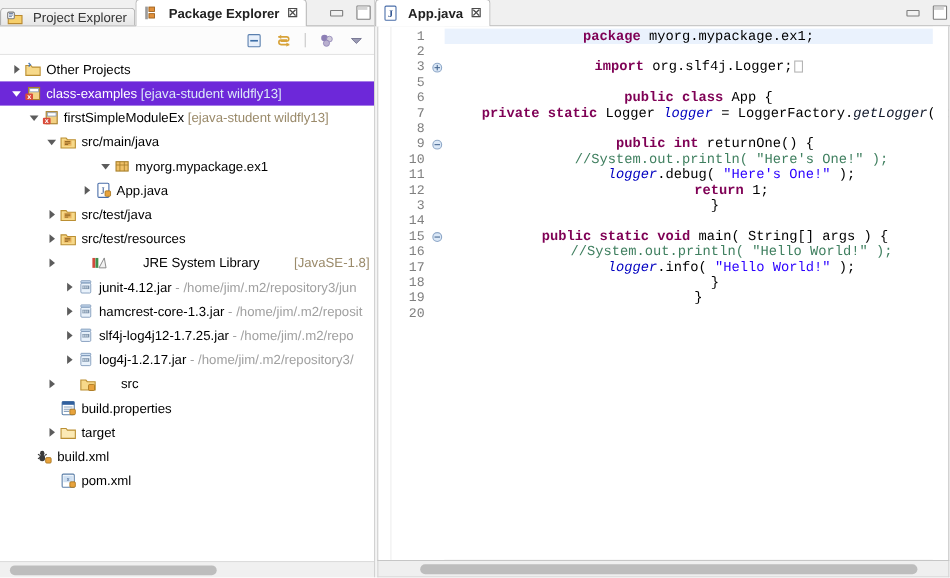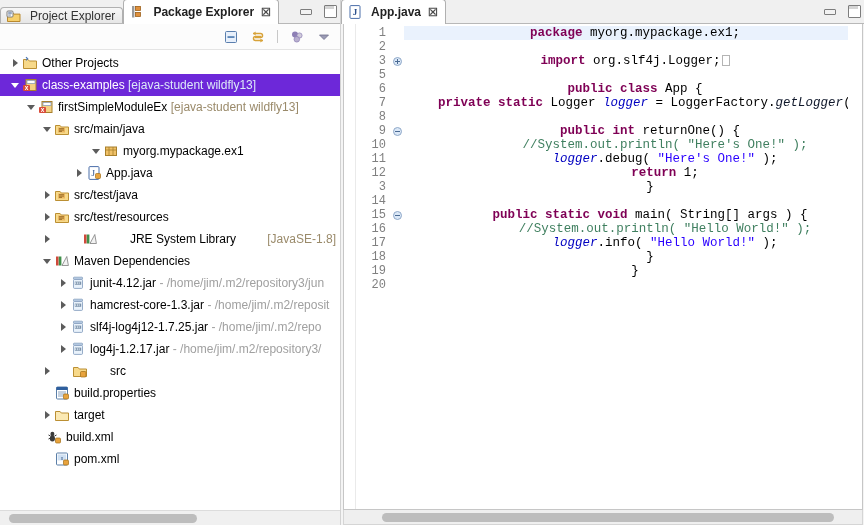--- a/index.html
+++ b/index.html
@@ -412,33 +412,20 @@
           <span class="ico">
             <svg width="16" height="16" viewBox="0 0 16 16">
               <rect x="2" y="3.5" width="2.6" height="9" fill="#cf4a3c"></rect>
               <rect x="4.8" y="3.5" width="2.6" height="9" fill="#3f8f4a"></rect>
               <path d="M8 12.5l4.8-9 1.6 9z" fill="#f2f2f2" stroke="#7d7d7d" stroke-width="0.8"></path>
             </svg>
           </span>
           <span class="lbl">JRE System Library</span>
           <span class="sub">&nbsp;[JavaSE-1.8]</span>
         </div>
-        <div class="row" style="padding-left: 40px;">
-          <span class="arrow expanded">
-            <i></i>
-          </span>
-          <span class="ico">
-            <svg width="16" height="16" viewBox="0 0 16 16">
-              <rect x="2" y="3.5" width="2.6" height="9" fill="#cf4a3c"></rect>
-              <rect x="4.8" y="3.5" width="2.6" height="9" fill="#3f8f4a"></rect>
-              <path d="M8 12.5l4.8-9 1.6 9z" fill="#f2f2f2" stroke="#7d7d7d" stroke-width="0.8"></path>
-            </svg>
-          </span>
-          <span class="lbl">Maven Dependencies</span>
-        </div>
         <div class="row" style="padding-left: 56px;">
           <span class="arrow collapsed">
             <i></i>
           </span>
           <span class="ico">
             <svg width="16" height="16" viewBox="0 0 16 16">
               <rect x="3.5" y="2.2" width="9" height="2" rx="0.6" fill="#cfe0f2" stroke="#6d8bb0" stroke-width="0.7"></rect>
               <rect x="3.5" y="4.4" width="9" height="9" rx="1" fill="#e9f2fb" stroke="#6d8bb0" stroke-width="0.7"></rect>
               <rect x="4.8" y="6.6" width="6.4" height="3.2" fill="#7d93ab"></rect>
               <path d="M5.6 7.2v2M7.4 7.2v2M9.2 7.2v2" stroke="#e9f2fb" stroke-width="0.8"></path>
@@ -520,21 +507,21 @@
           <span class="arrow collapsed">
             <i></i>
           </span>
           <span class="ico">
             <svg width="16" height="16" viewBox="0 0 16 16">
               <path d="M1.5 4.5h4.6l1.2 1.5h7.2v7.5H1.5z" fill="#fbe9b4" stroke="#bb8f33"></path>
             </svg>
           </span>
           <span class="lbl">target</span>
         </div>
-        <div class="row" style="padding-left: 32px;">
+        <div class="row" style="padding-left: 18px;">
           <span class="arrow none"></span>
           <span class="ico">
             <svg width="16" height="16" viewBox="0 0 16 16">
               <ellipse cx="6.4" cy="5" rx="2" ry="2.2" fill="#3a3a3a"></ellipse>
               <ellipse cx="6.4" cy="9.4" rx="2.6" ry="3" fill="#3a3a3a"></ellipse>
               <path d="M2.5 6l2 1M2.5 10l2-1M10.5 6l-2 1" stroke="#3a3a3a" stroke-width="1"></path>
               <rect x="9.5" y="9" width="5" height="5" rx="1" fill="#e8a33d" stroke="#a06d15" stroke-width="0.7"></rect>
             </svg>
           </span>
           <span class="lbl">build.xml</span>

